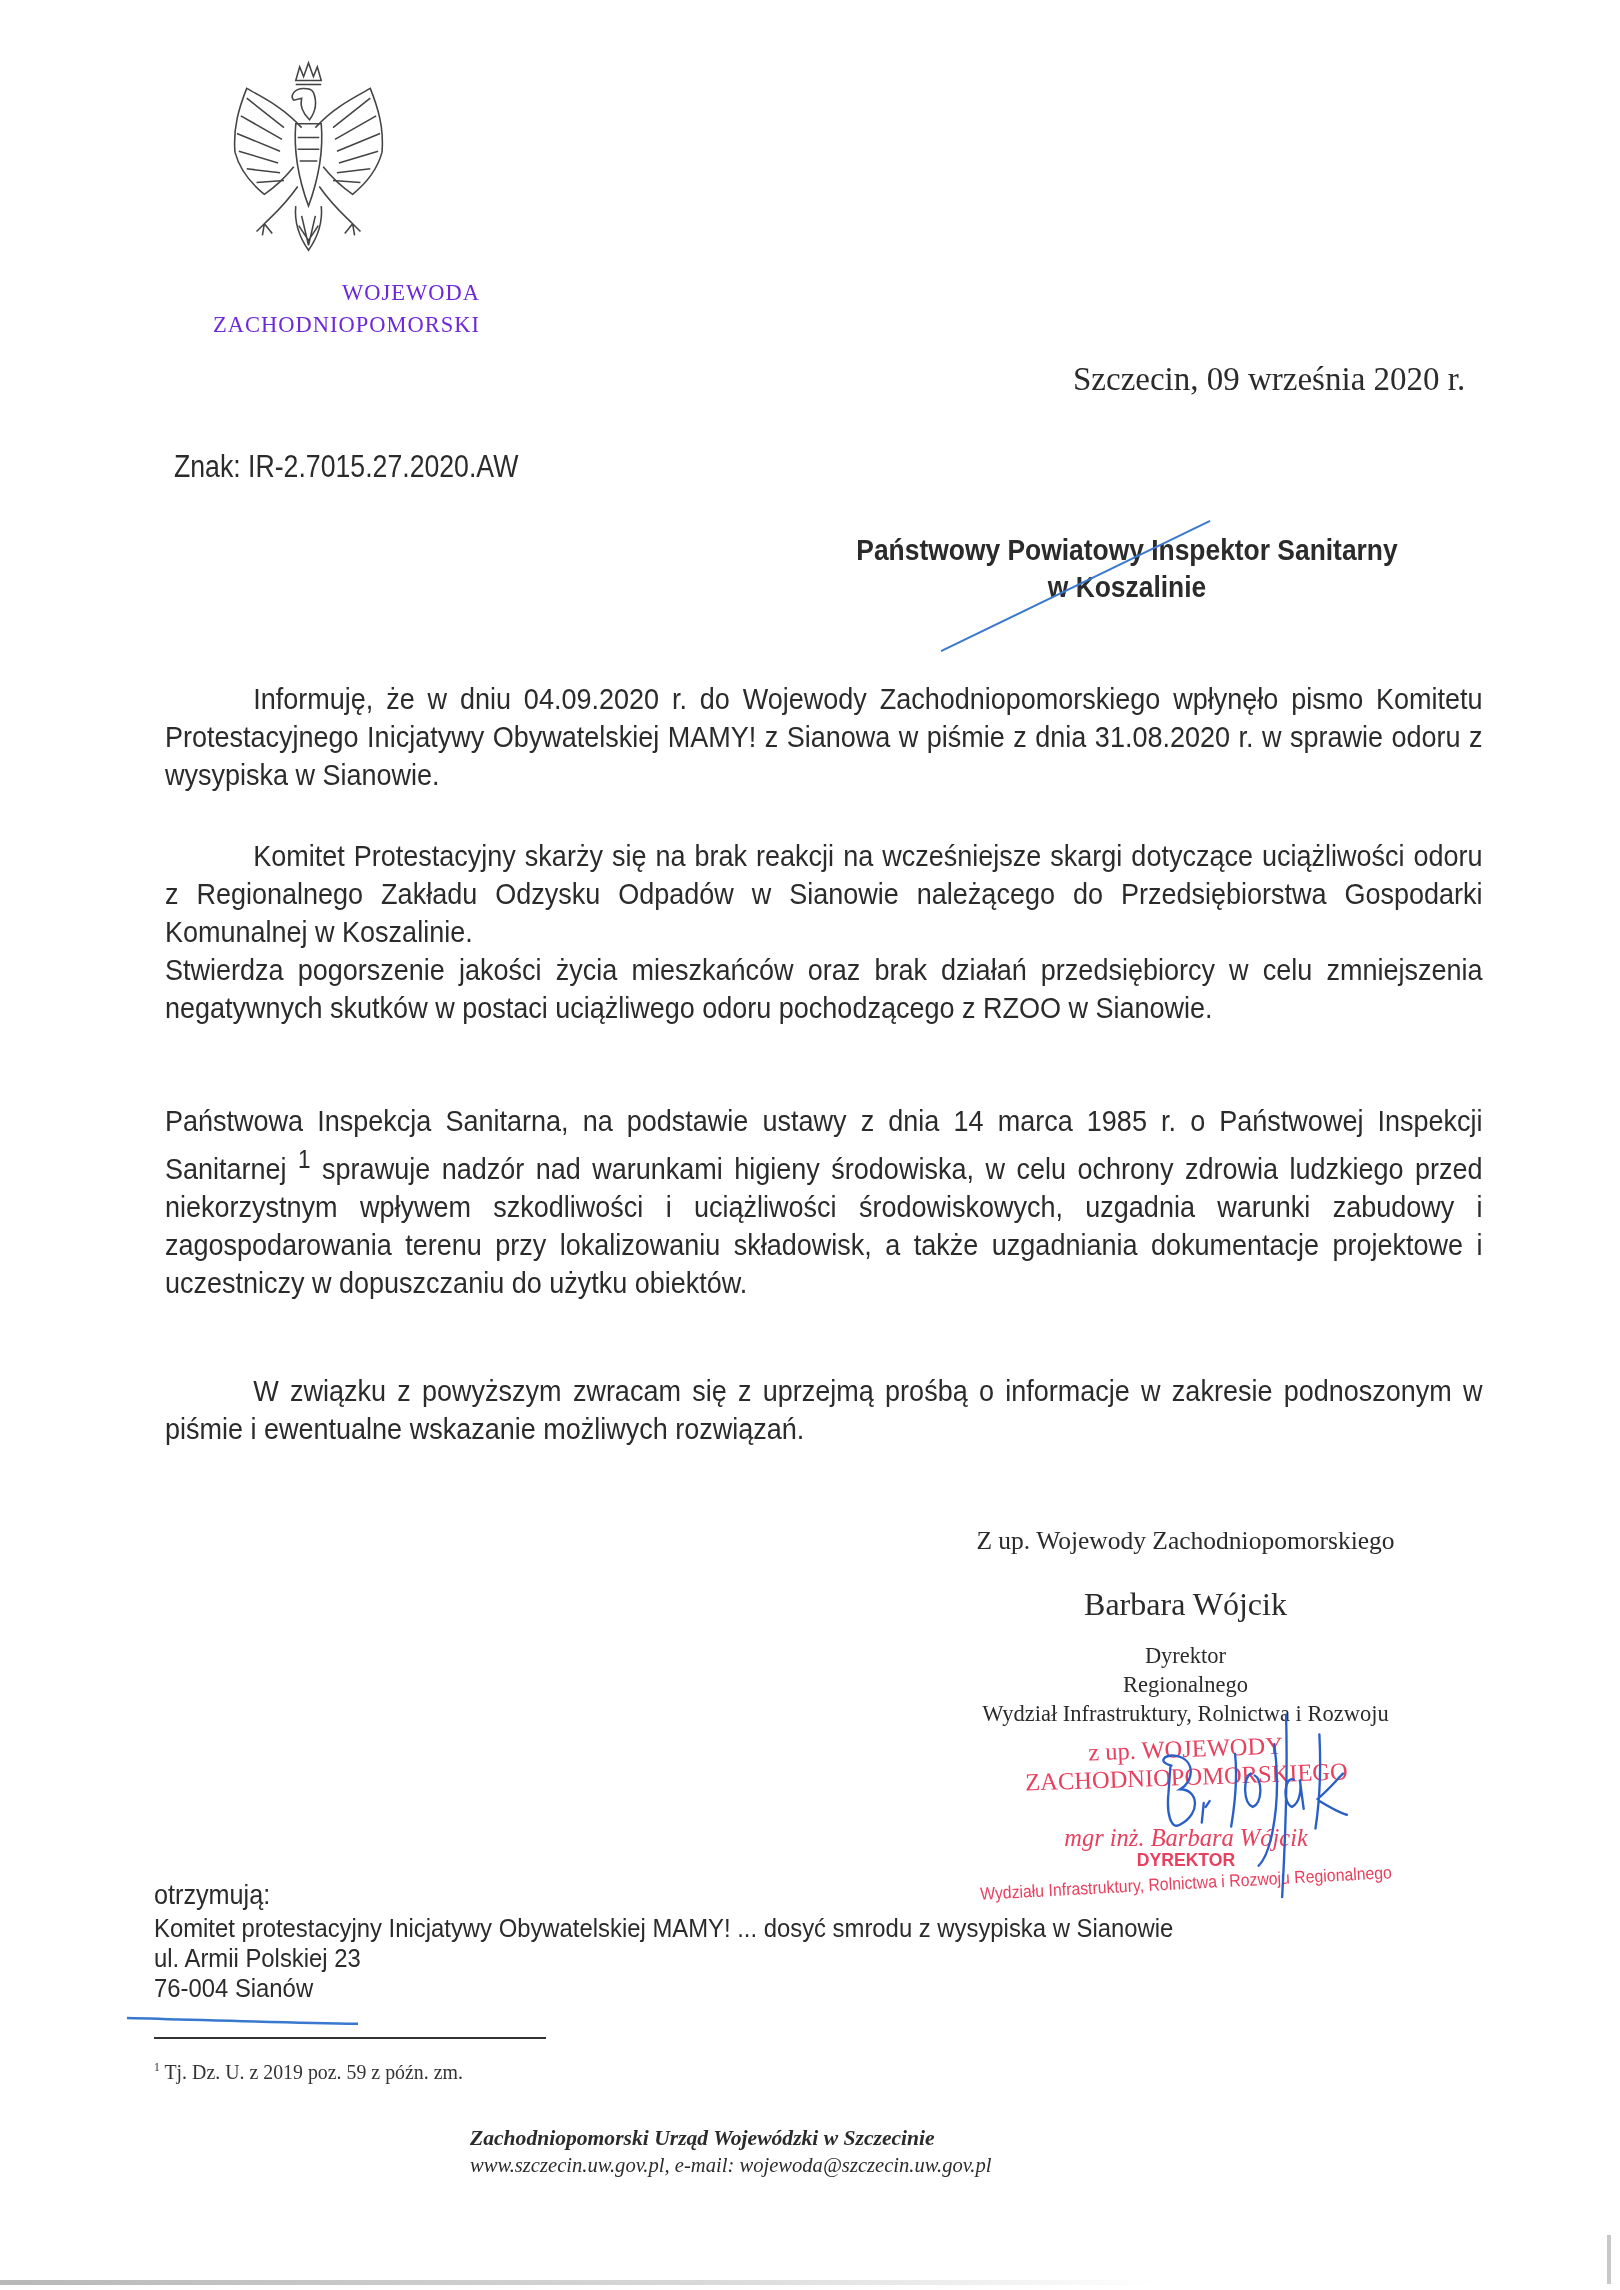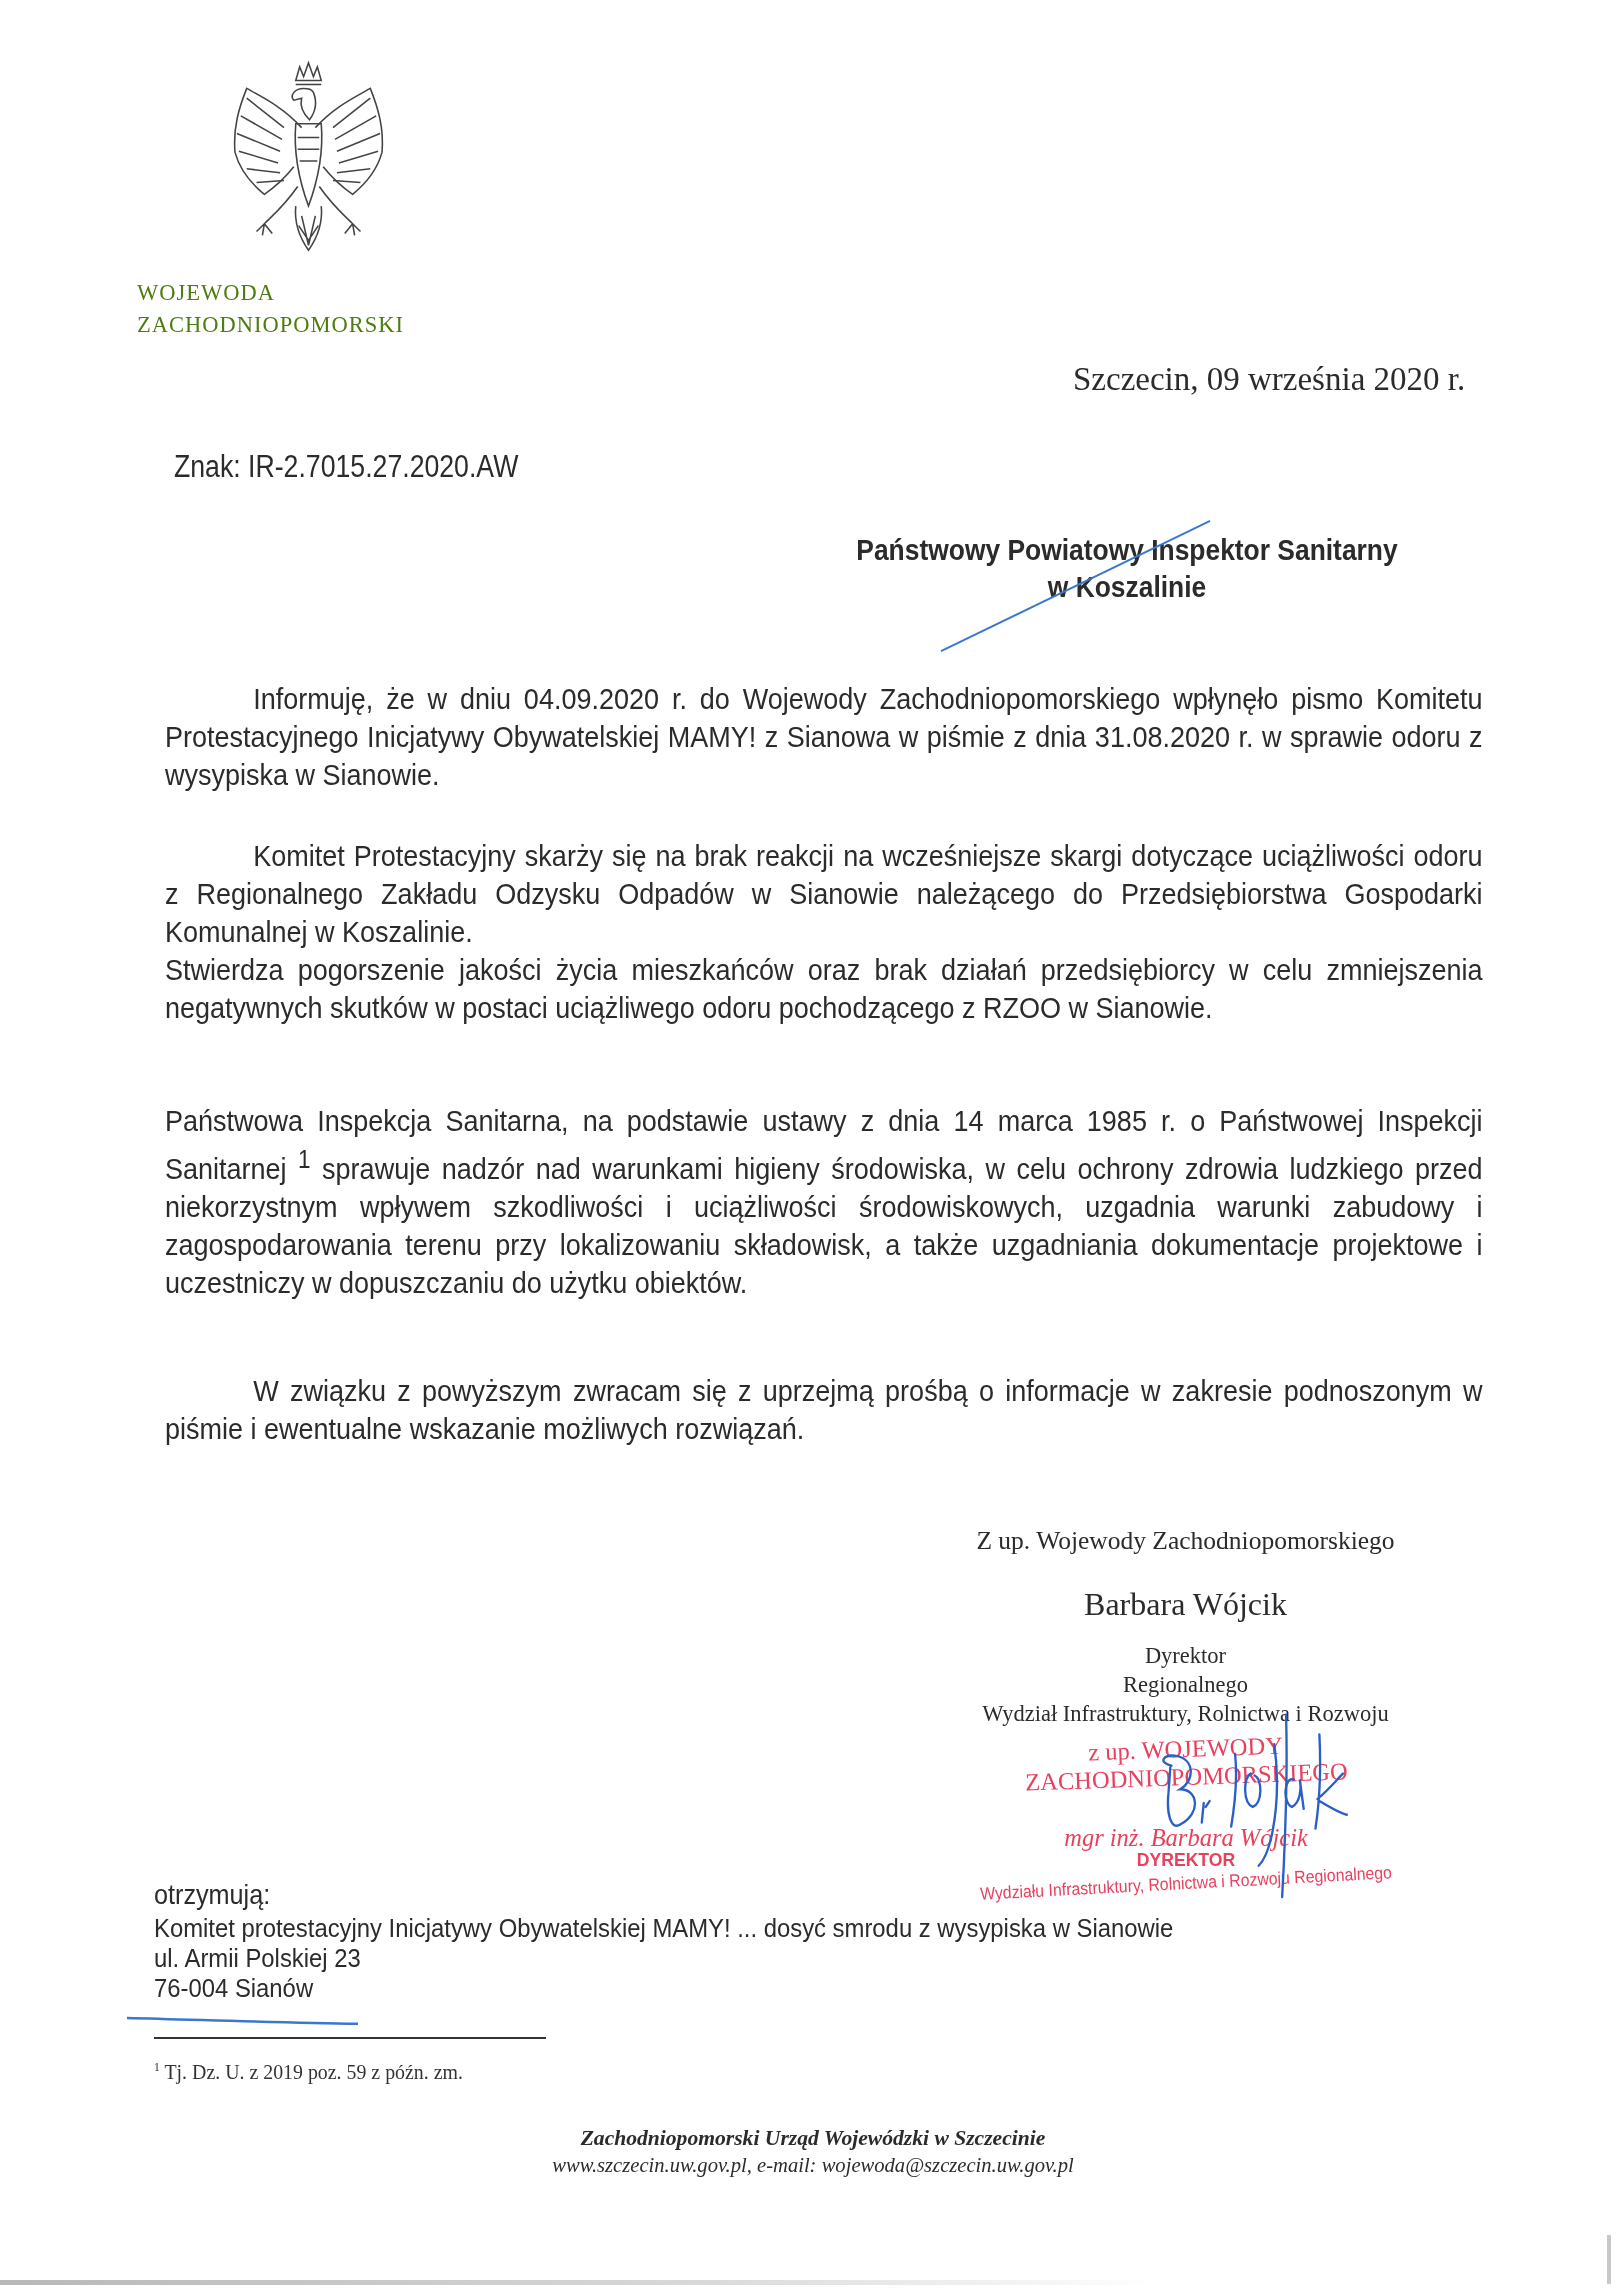--- a/index.html
+++ b/index.html
@@ -11,22 +11,22 @@
     .scan-edge-bottom {
       position: absolute; left: 0; top: 2280px; width: 1157px; height: 4.9px;
       background: linear-gradient(to right, #b8b8b8, #d8d8d8 60%, rgba(230,230,230,0));
     }
     .scan-edge-right {
       position: absolute; left: 1607px; top: 2235px; width: 3.9px; height: 49px;
       background: #c8c8c8;
     }
     .emblem { left: 225px; top: 59px; width: 167px; height: 201px; }
     .office {
-      left: 137px; top: 277px; width: 343px; text-align: left;
-      font-size: 22.5px; letter-spacing: 1px; line-height: 32px; color: #4d7c0f;
+      left: 137px; top: 277px; width: 343px; text-align: right;
+      font-size: 22.5px; letter-spacing: 1px; line-height: 32px; color: #6d28d9;
     }
     .date { left: 1073px; top: 361px; font-size: 33px; font-family: Liberation Serif, serif; font-stretch: condensed; color: #2b2b2b; }
     .sign-ref { left: 174px; top: 449px; font-size: 31px; font-family: "Liberation Sans", sans-serif; color: #2b2b2b; transform: scaleX(0.86); transform-origin: left; }
     .addressee {
       left: 784px; top: 531px; width: 686px; text-align: center;
       font-family: "Liberation Sans", sans-serif; font-weight: bold; font-size: 30px;
       line-height: 37px; color: #2b2b2b; transform: scaleX(0.88); transform-origin: center;
     }
     .pen-stroke { left: 931px; top: 519px; width: 294px; height: 137px; }
     .para {
@@ -55,21 +55,21 @@
     .recipients {
       left: 154px; top: 1880px; font-family: "Liberation Sans", sans-serif; font-size: 26.5px;
       line-height: 30px; color: #2b2b2b; transform: scaleX(0.9); transform-origin: left;
     }
     .recipients .heading { font-size: 28px; margin-bottom: 2.9px; }
     .recip-underline { left: 125px; top: 2014px; width: 235px; height: 11.8px; }
     .footnote-rule { left: 154px; top: 2037px; width: 392px; height: 2px; background: #333; }
     .footnote { left: 154px; top: 2060px; font-size: 21.6px; color: #333; transform: scaleX(0.92); transform-origin: left; }
     .footnote sup { font-size: 12.7px; }
     .footer {
-      left: 470px; top: 2125px; width: 686px; text-align: center;
+      left: 470px; top: 2125px; width: 686px; text-align: left;
       font-family: "Liberation Serif", serif; font-style: italic; color: #2b2b2b; line-height: 27.4px;
     }
     .footer .org { font-weight: bold; font-size: 21.6px; }
     .footer .line { font-size: 20.6px; }
   </style>
 </head>
 <body>
 
 <svg class="abs emblem" viewBox="0 0 170 205" fill="none" stroke="#444" stroke-width="1.6">
 

